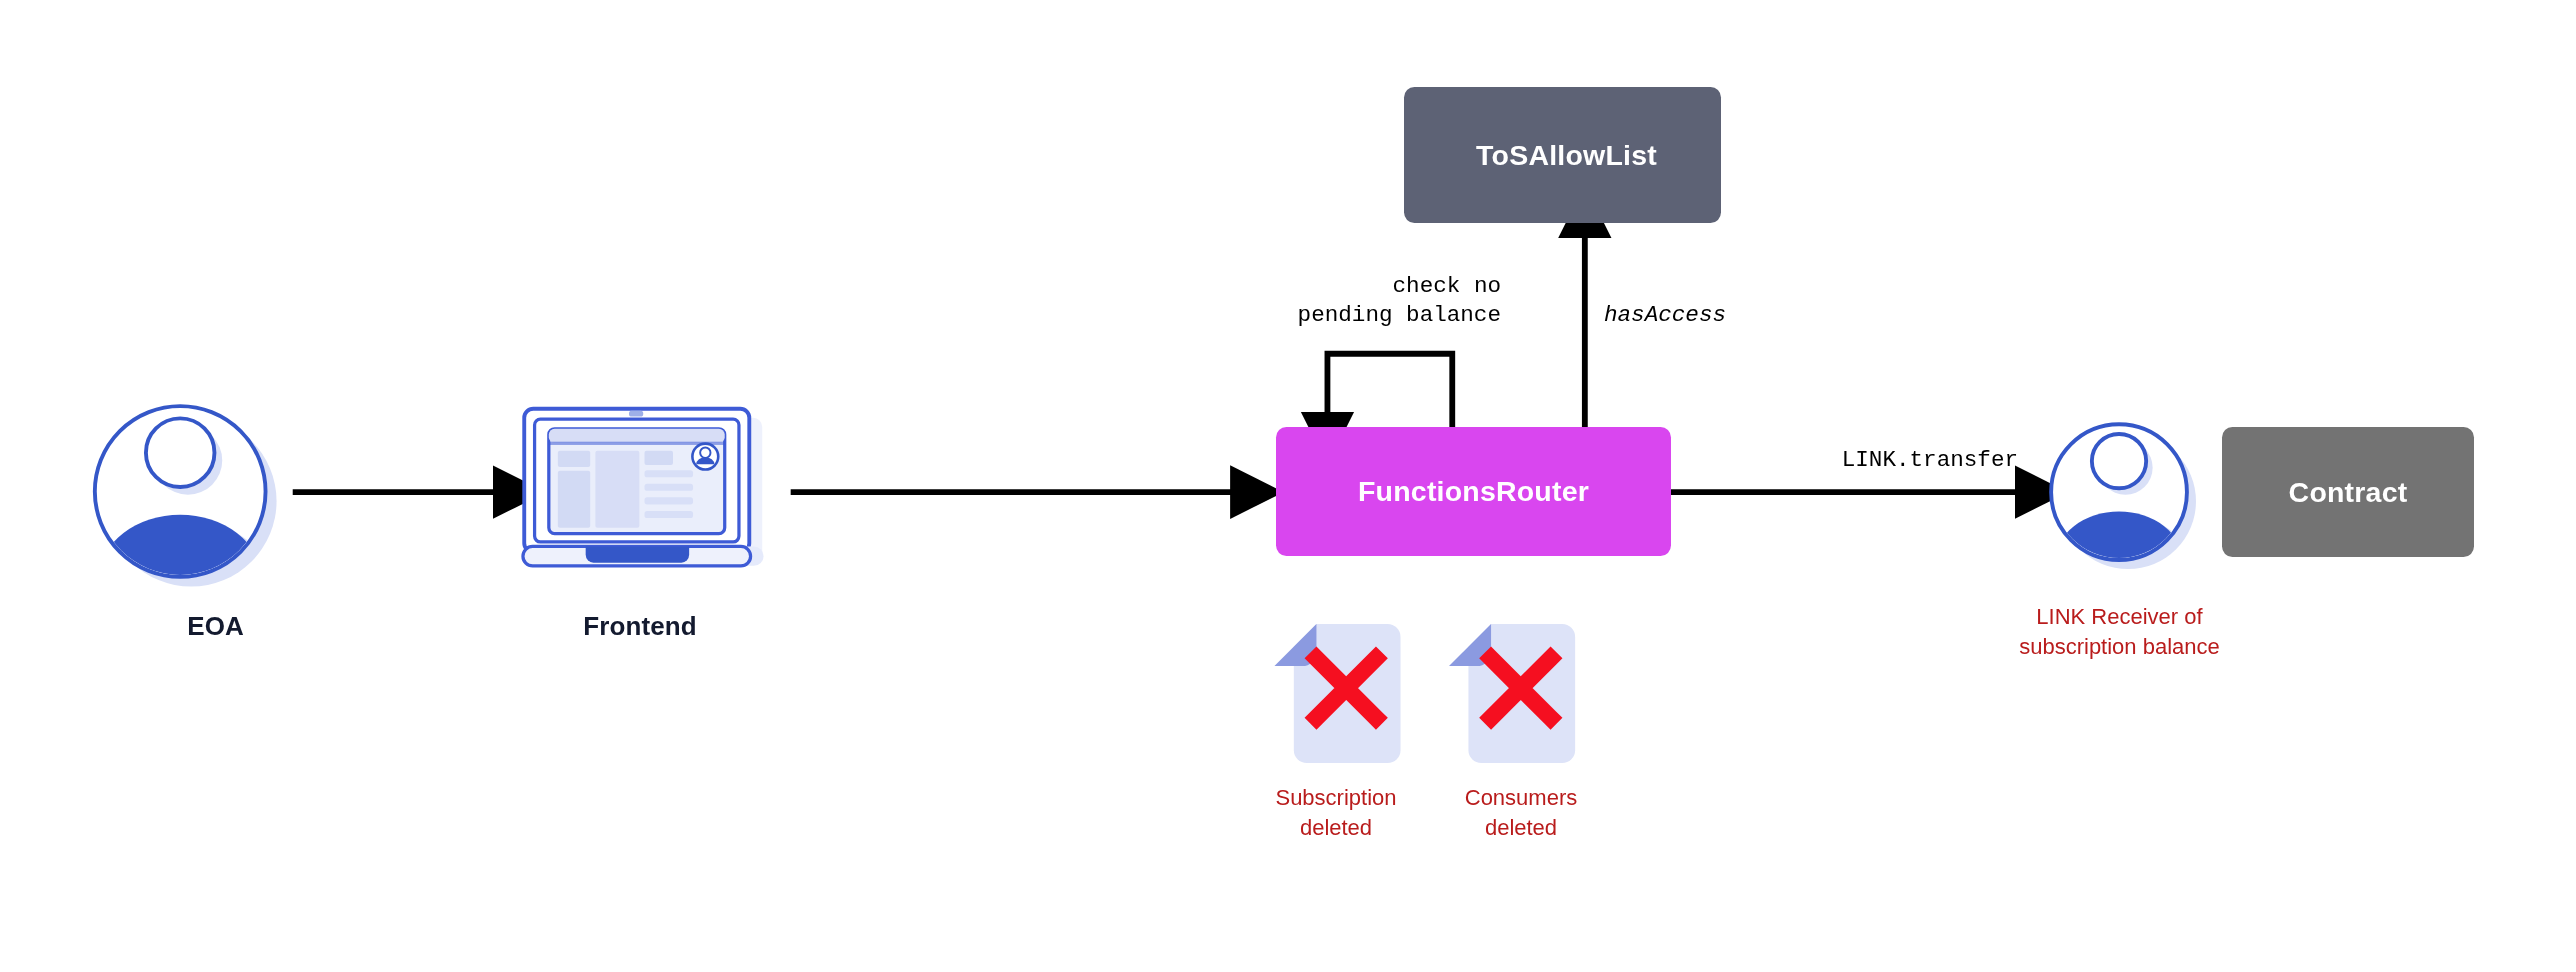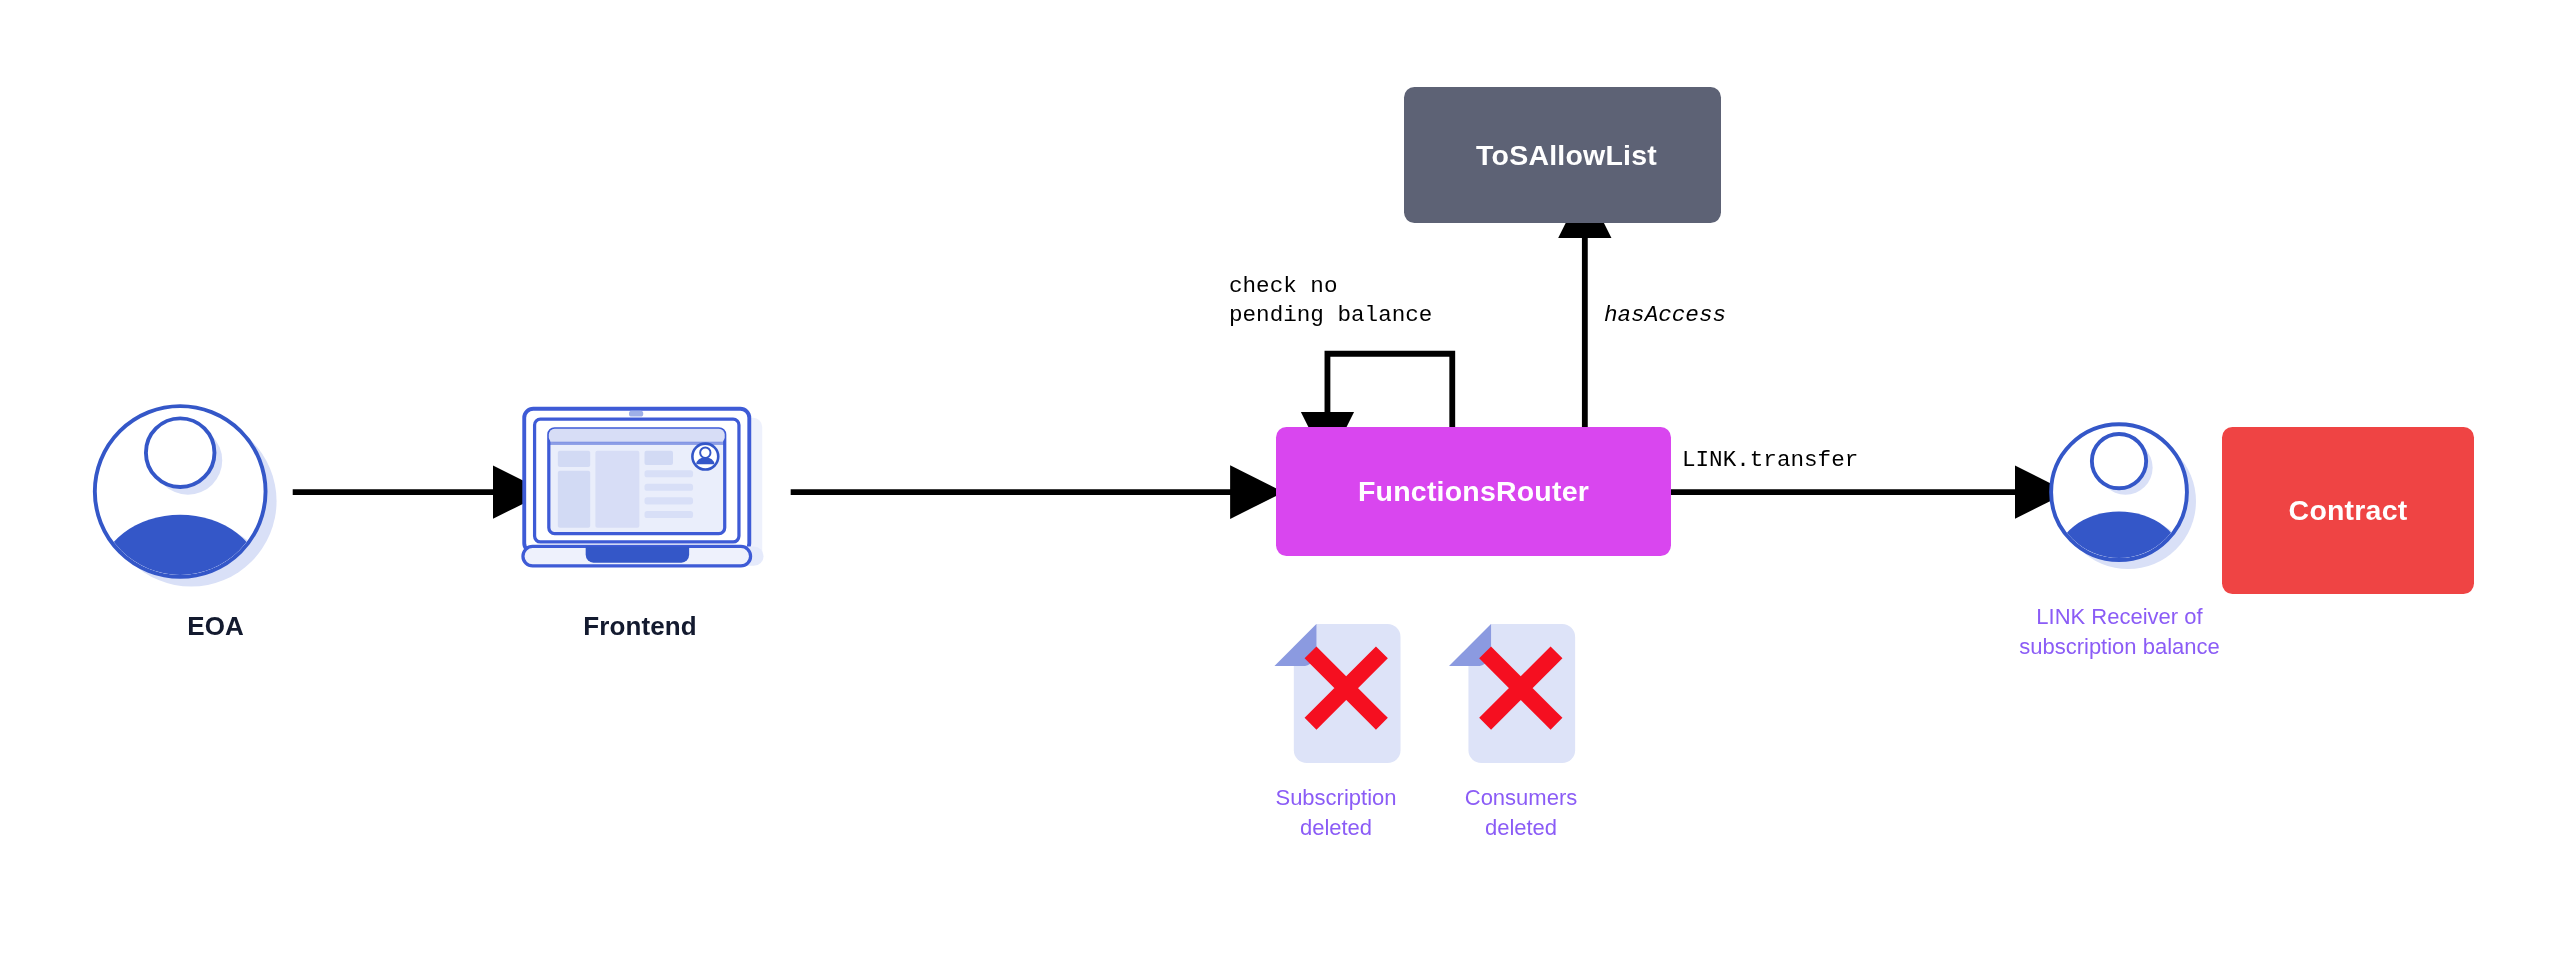--- a/index.html
+++ b/index.html
@@ -30,25 +30,25 @@
     letter-spacing: 0.1px;
     white-space: nowrap;
   }
   .caption {
     position: absolute;
     text-align: center;
     font-family: "Liberation Sans", sans-serif;
     font-weight: normal;
     font-size: 22px;
     line-height: 30px;
-    color: #8b5cf6;
+    color: #b91c1c;
   }
   .edge-label {
     position: absolute;
-    text-align: left;
+    text-align: right;
     font-family: "Liberation Mono", monospace;
     font-size: 22.6px;
     line-height: 28.5px;
     color: #000000;
     white-space: pre;
   }
   .box {
     position: absolute;
     border-radius: 10.4px;
     display: flex;
@@ -166,21 +166,21 @@
   </svg>
 
   <div class="box" style="left:1404px; top:87px; width:317px; height:136px; background:#5d6275;padding-left:8px;">
     <span class="box-text">ToSAllowList</span>
   </div>
 
   <div class="box" style="left:1276px; top:427px; width:395px; height:129px; background:#d946ef;">
     <span class="box-text">FunctionsRouter</span>
   </div>
 
-  <div class="box" style="left:2222px; top:427px; width:252px; height:167px; background:#ef4444;">
+  <div class="box" style="left:2222px; top:427px; width:252px; height:130px; background:#737373;">
     <span class="box-text">Contract</span>
   </div>
 
   <div class="node-label" style="left:115px; top:611px; width:129px;text-align:right;">EOA</div>
 
   <div class="node-label" style="left:543px; top:611px; width:194px;">Frontend</div>
 
 
   <div class="edge-label" style="left:1682px; top:446px; width:336px;">LINK.transfer</div>
 

